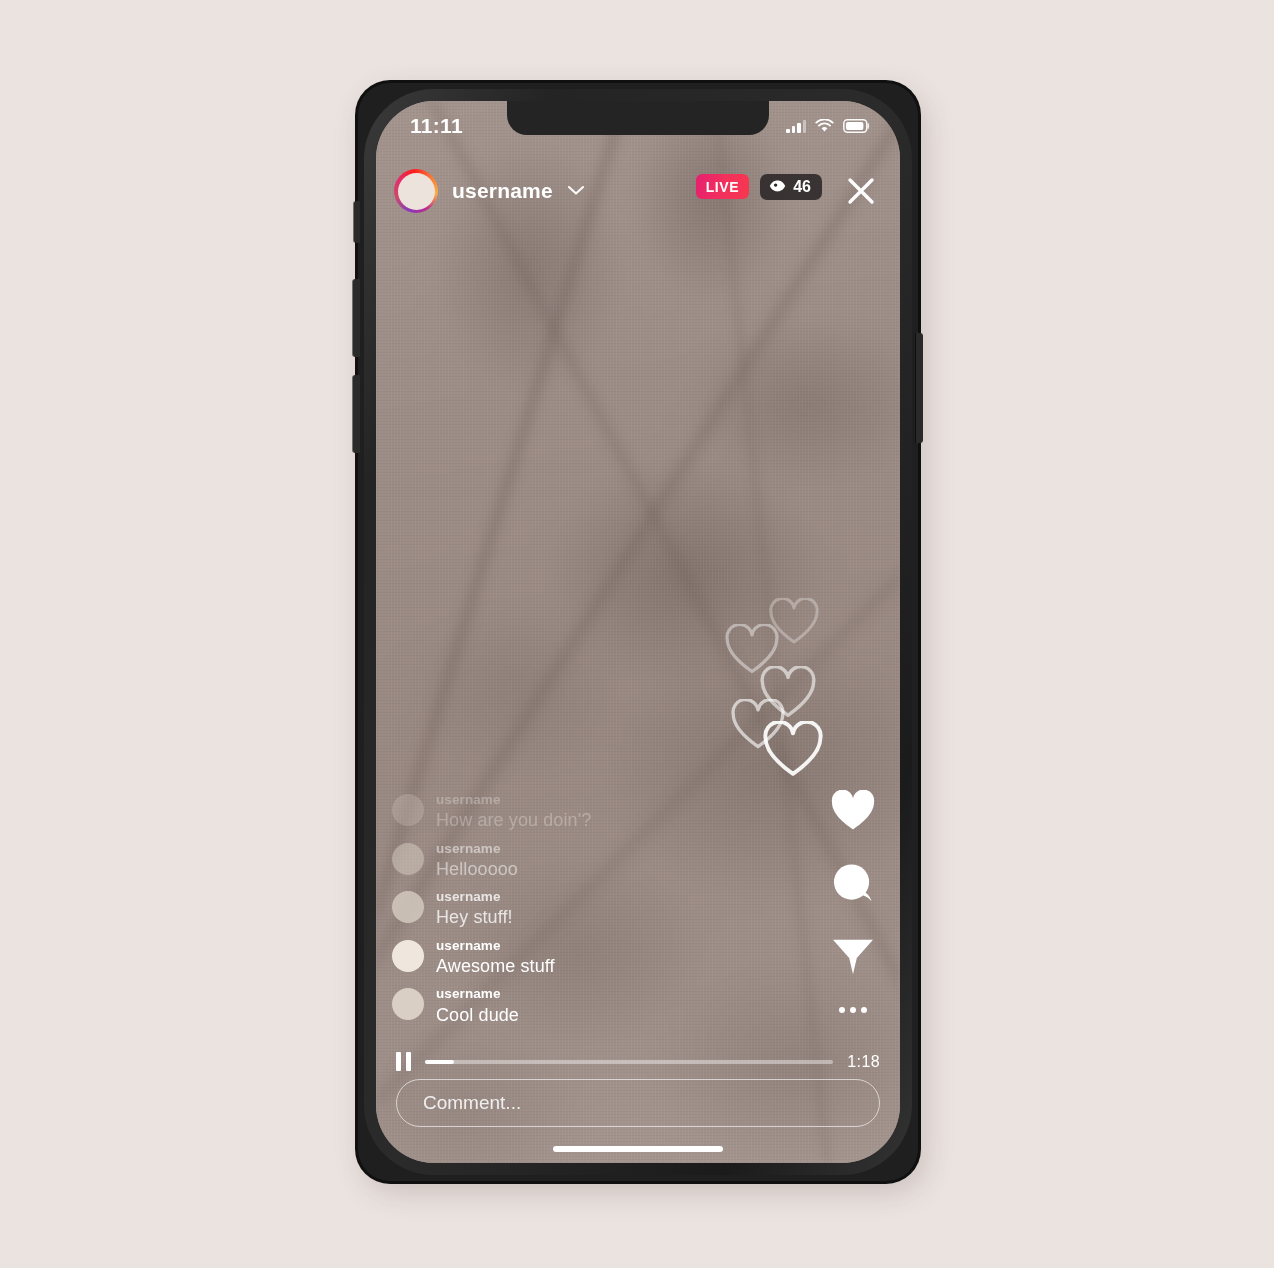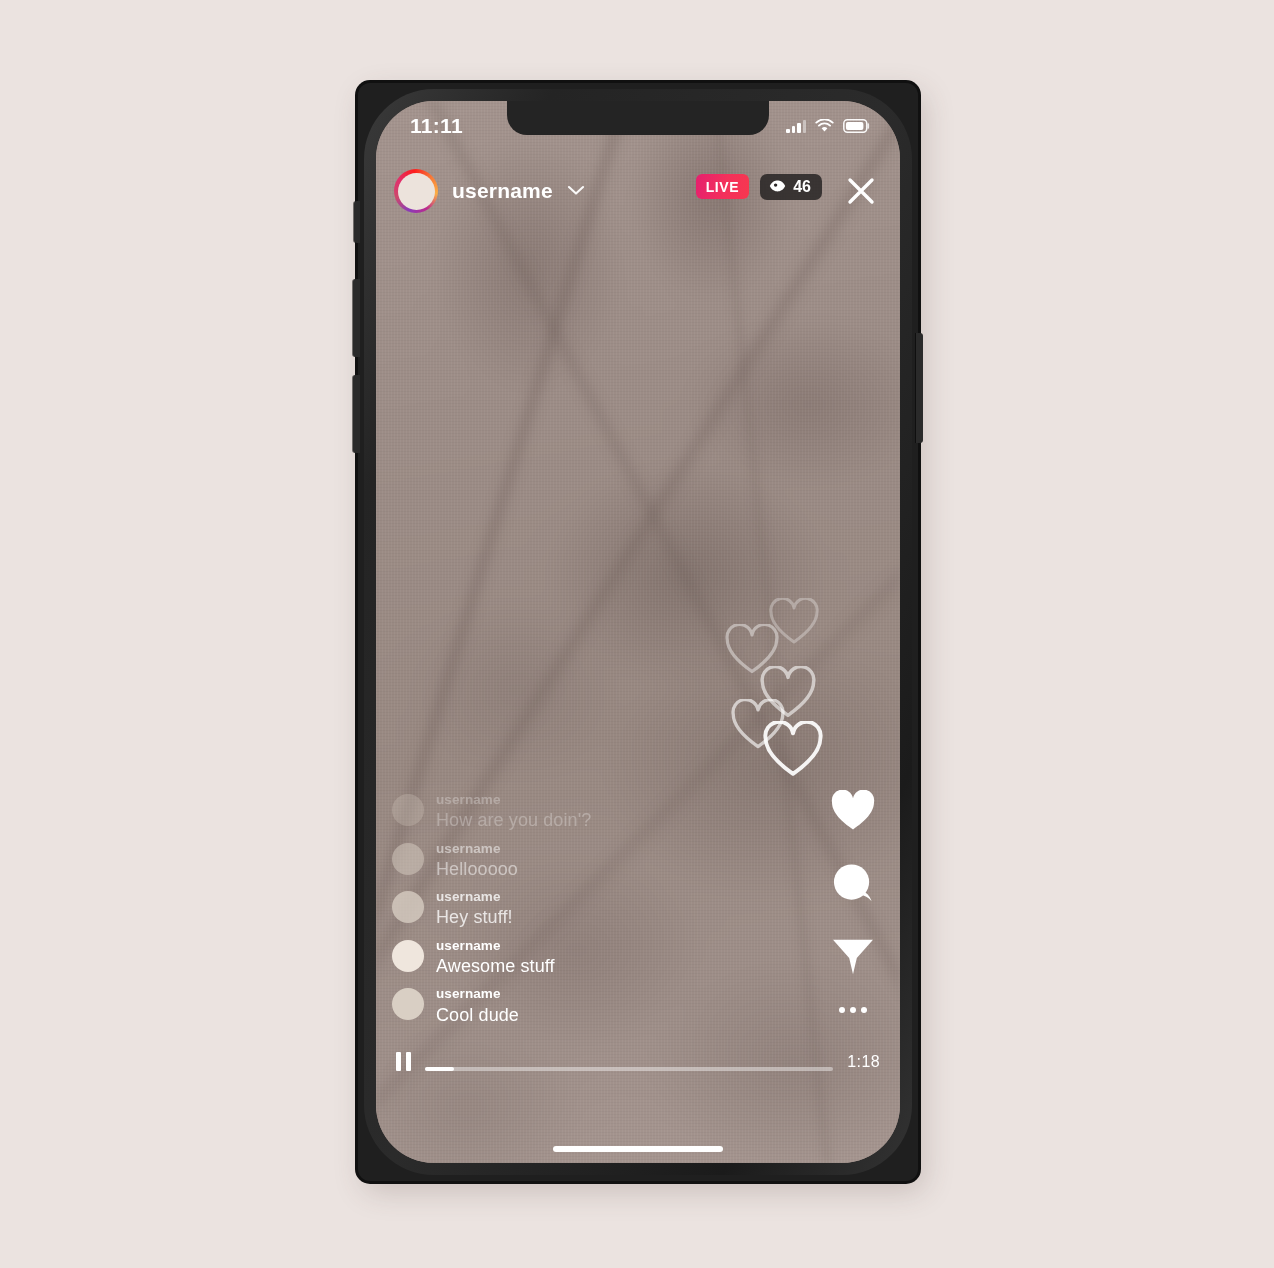--- a/index.html
+++ b/index.html
@@ -9,21 +9,21 @@
     font-family: "Liberation Sans", sans-serif;
     overflow: hidden;
   }
   #stage { position: relative; width: 1274px; height: 1268px; }
 
   
   #phone-frame {
     position: absolute; left: 358px; top: 83px;
     width: 560px; height: 1098px;
     background: #1f1f1f;
-    border-radius: 12px;
+    border-radius: 32px;
     box-shadow: 0 0 0 3px #101010, 6px 10px 30px rgba(80,60,55,.22);
   }
   #phone-frame::before{
     content:""; position:absolute; inset:6px;
     border-radius:70px;
     background: linear-gradient(115deg,#3a3a3a 0%, #242424 18%, #2b2b2b 50%, #1b1b1b 82%, #333 100%);
   }
   .side-btn { position:absolute; background:#2a2a2a; box-shadow: -1px 0 0 rgba(0,0,0,.5); }
   #btn-silent { left:-4px; top:118px; width:6px; height:42px; border-radius:3px 0 0 3px; }
   #btn-vol-up { left:-5px; top:196px; width:7px; height:78px; border-radius:3px 0 0 3px; }
@@ -147,21 +147,21 @@
     position:absolute; right:24px; bottom:150px; z-index:30;
     display:flex; flex-direction:column; align-items:center; gap:26px;
   }
   .rail-btn{ cursor:pointer; display:flex; align-items:center; justify-content:center; }
   #more-icon{ display:flex; gap:5px; }
   #more-icon i{ width:6px; height:6px; border-radius:50%; background:#fff; display:block; }
 
   
   #player-bar{
     position:absolute; left:20px; right:20px; bottom:92px; z-index:30;
-    display:flex; align-items:flex-end; gap:14px;
+    display:flex; align-items:center; gap:14px;
   }
   #pause-button{ display:flex; gap:5px; cursor:pointer; }
   #pause-button i{ width:5px; height:19px; background:#fff; display:block; border-radius:1px; }
   #progress-track{
     flex:1; height:4px; background:rgba(255,255,255,.42); border-radius:2px; position:relative; cursor:pointer;
   }
   #progress-fill{ position:absolute; left:0; top:0; bottom:0; background:#fff; border-radius:2px; }
   #time-remaining{ color:#fff; font-size:16px; letter-spacing:.4px; }
 
   
@@ -360,18 +360,21 @@
         <div id="pause-button">
           <i></i>
             <i></i>
         </div>
         <div id="progress-track">
           <div id="progress-fill" style="width: 7%;"></div>
         </div>
         <div id="time-remaining">1:18</div>
       </div>
 
+      <div id="comment-input-wrap">
+        <input id="comment-input" type="text" placeholder="Comment..." style="">
+      </div>
 
       <div id="home-indicator"></div>
 
     </div>
   </div>
 </div>
 
 </body></html>

